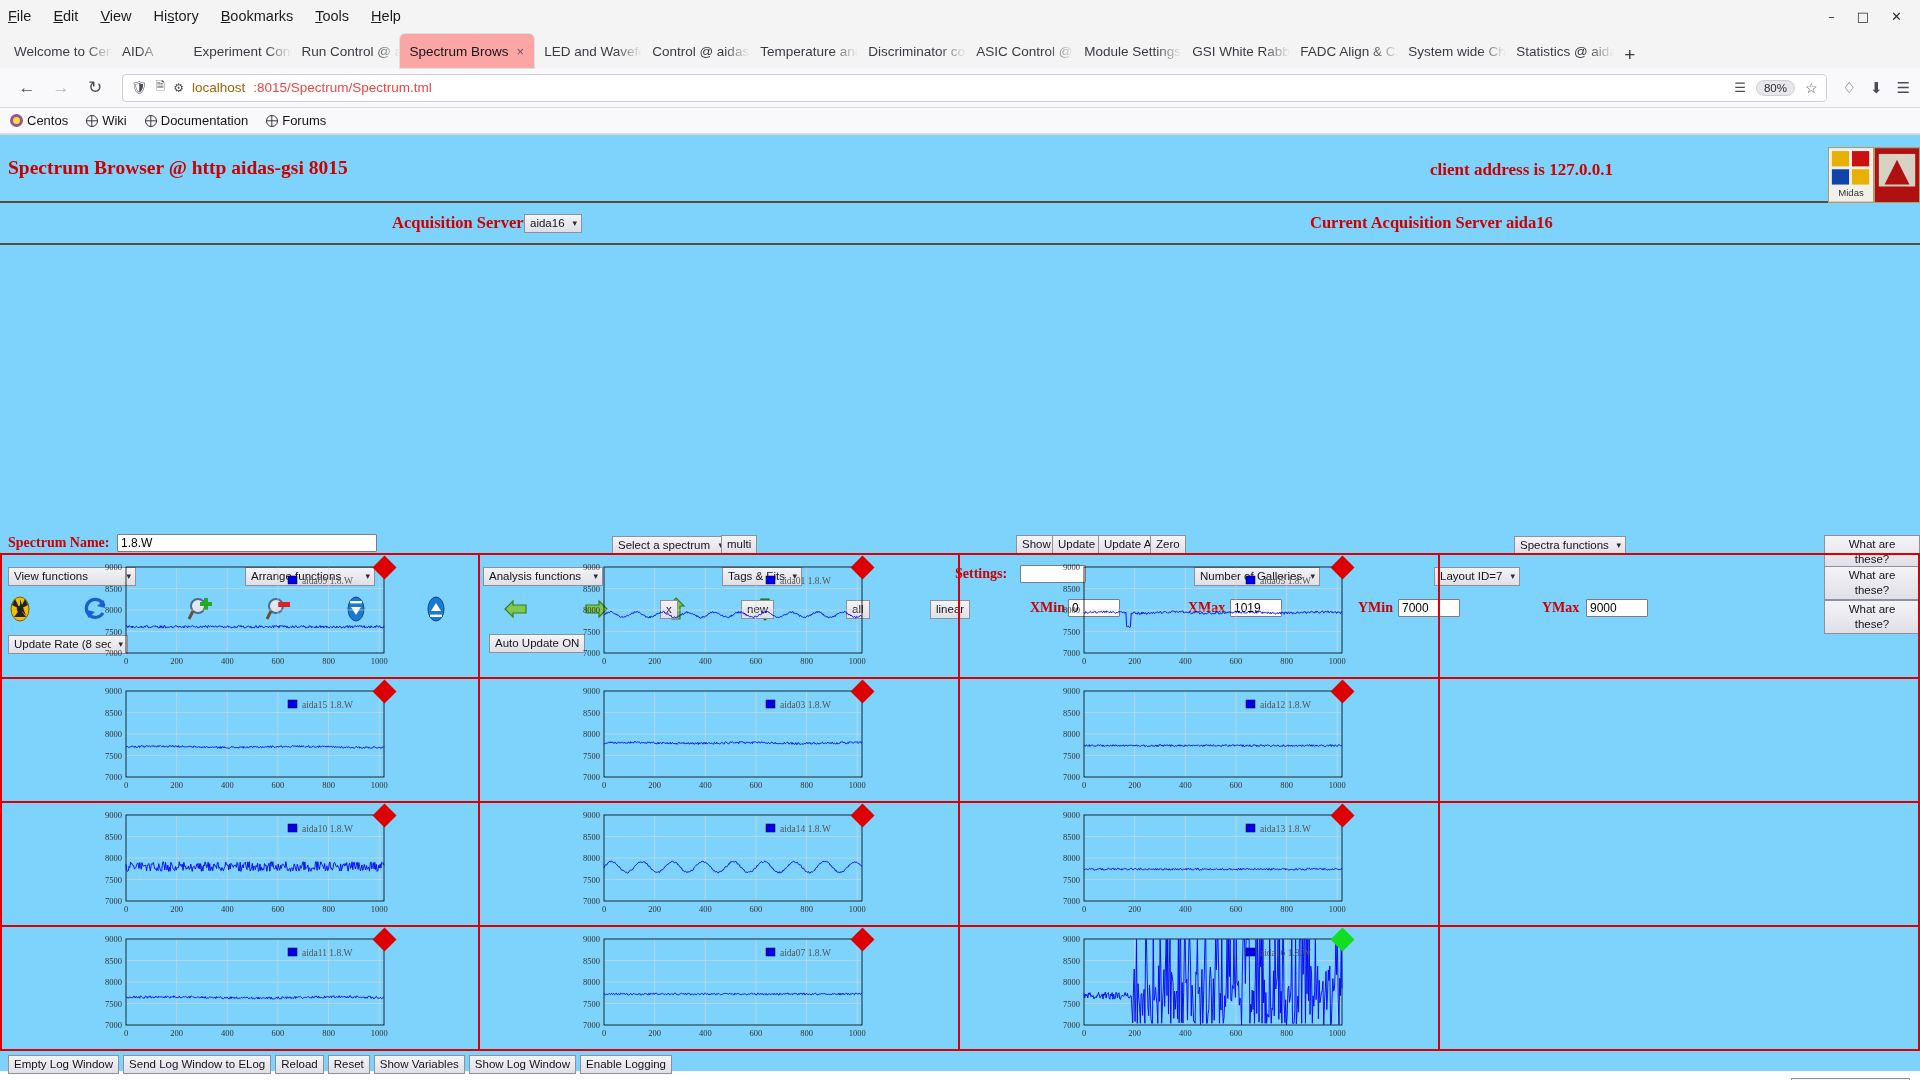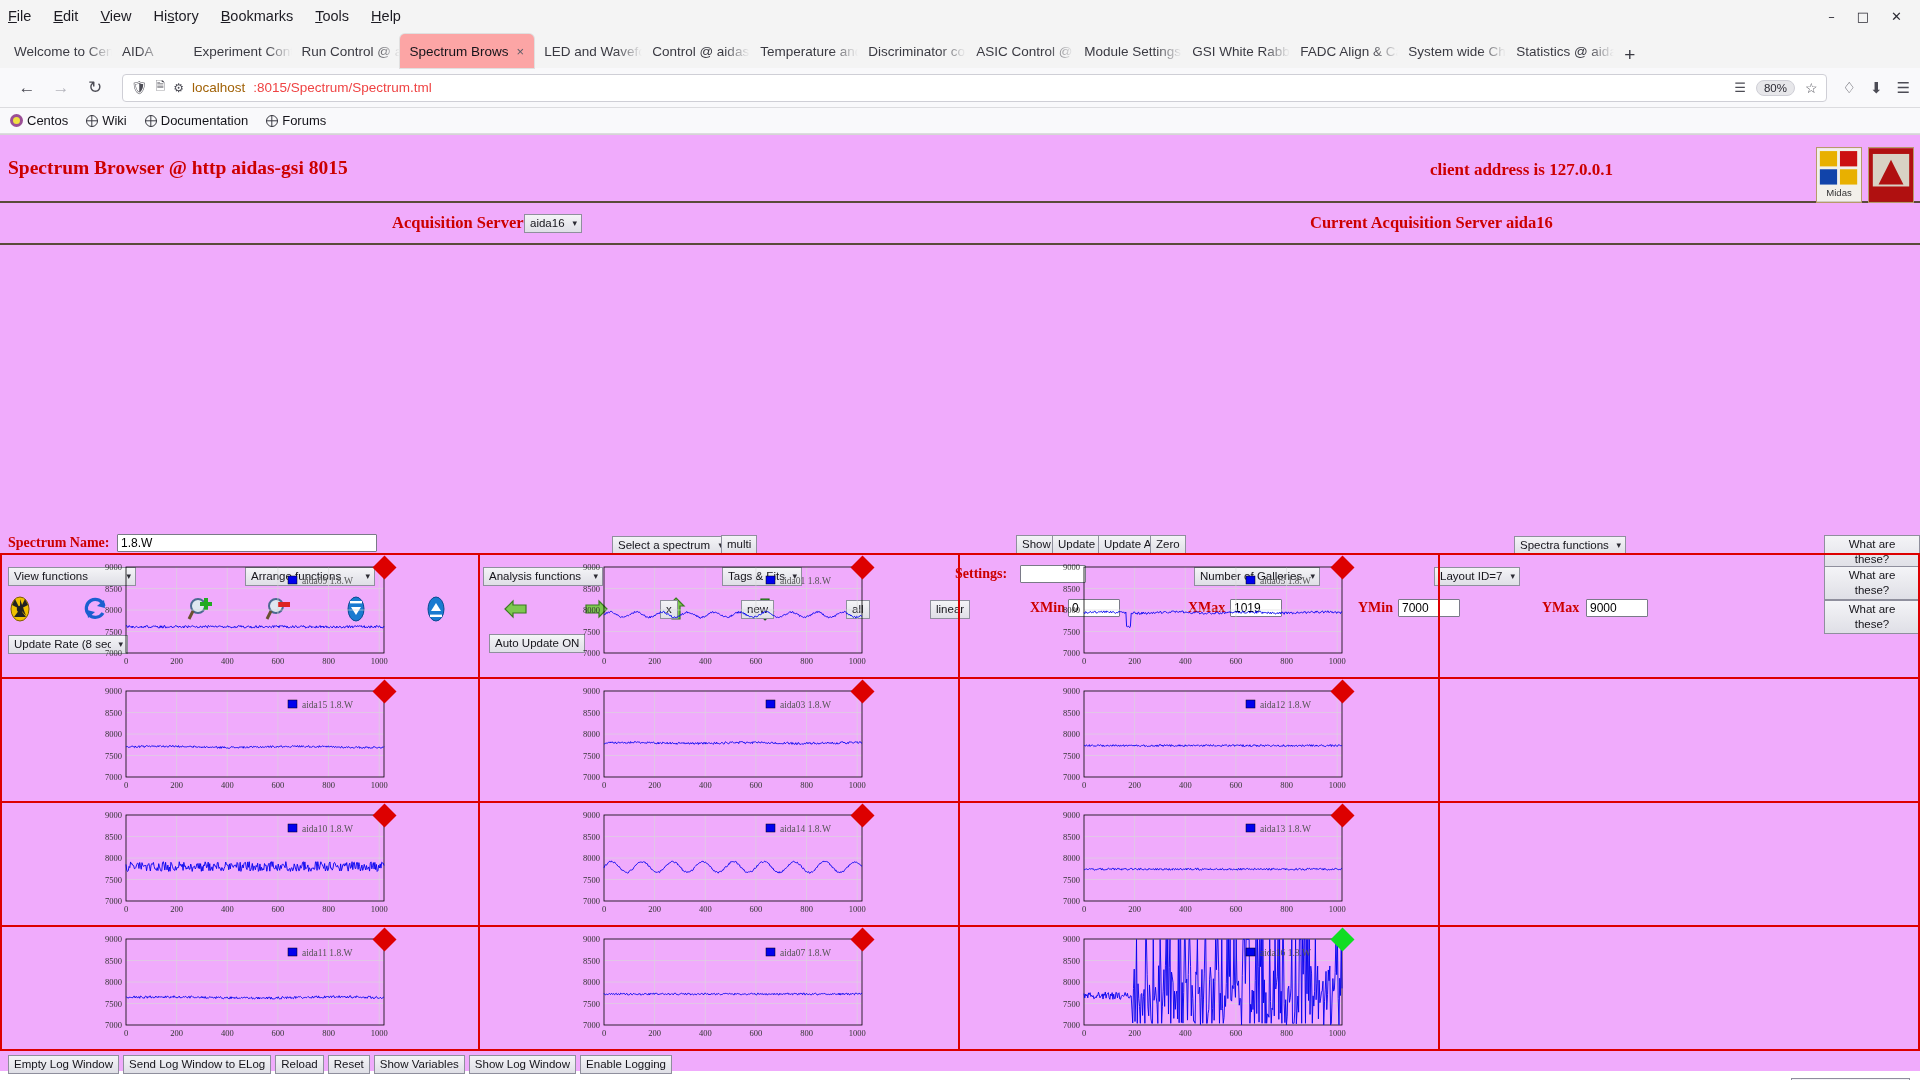--- a/index.html
+++ b/index.html
@@ -56,30 +56,30 @@
   .globe::before { content:""; position:absolute; left:50%; top:-1px; bottom:-1px; width:0;
                    border-left:1.4px solid #3a3a42; transform:translateX(-0.7px); }
   .globe::after { content:""; position:absolute; top:50%; left:-1px; right:-1px; height:0;
                   border-top:1.4px solid #3a3a42; transform:translateY(-0.7px); }
   .centos-dot { width:13px; height:13px; border-radius:50%; background:#9b4f96;
                 display:inline-block; position:relative; }
   .centos-dot::after { content:""; position:absolute; inset:3px; border-radius:50%;
                        background:#f0e040; }
 
   
-  .page { background:#f0abfc; width:1920px; height:936px; position:relative;
+  .page { background:#7dd3fc; width:1920px; height:936px; position:relative;
           font-family:"Liberation Serif", serif; }
   .hr { border-top:2px solid #5a4a3a; margin:0; }
 
   .titlerow { position:relative; height:66px; }
   .apptitle { position:absolute; left:8px; top:22px; color:#cc0000; font-weight:bold;
               font-size:19.5px; font-family:"Liberation Serif", serif; }
   .clientaddr { position:absolute; left:1430px; top:25px; color:#cc0000; font-weight:bold;
                 font-size:17px; }
-  .logos { position:absolute; right:6px; top:12px; display:flex; gap:6px; }
+  .logos { position:absolute; right:0; top:12px; display:flex; gap:0; }
   .logo { width:46px; height:56px; border:1px solid #b79a6a; display:block; }
 
   .acqrow { height:40px; position:relative; }
   .acqlabel { position:absolute; left:392px; top:10px; color:#cc0000; font-weight:bold; font-size:16.5px; }
   .acqsel { position:absolute; left:524px; top:10px; }
   .curacq { position:absolute; left:1310px; top:10px; color:#cc0000; font-weight:bold; font-size:16.5px; }
 
   select.ff, button.ff, .btn {
     font-family:"Liberation Sans", sans-serif; font-size:11.5px;
     background:linear-gradient(#f4f4f7,#dfdfe6); border:1px solid #8f8f9d;

